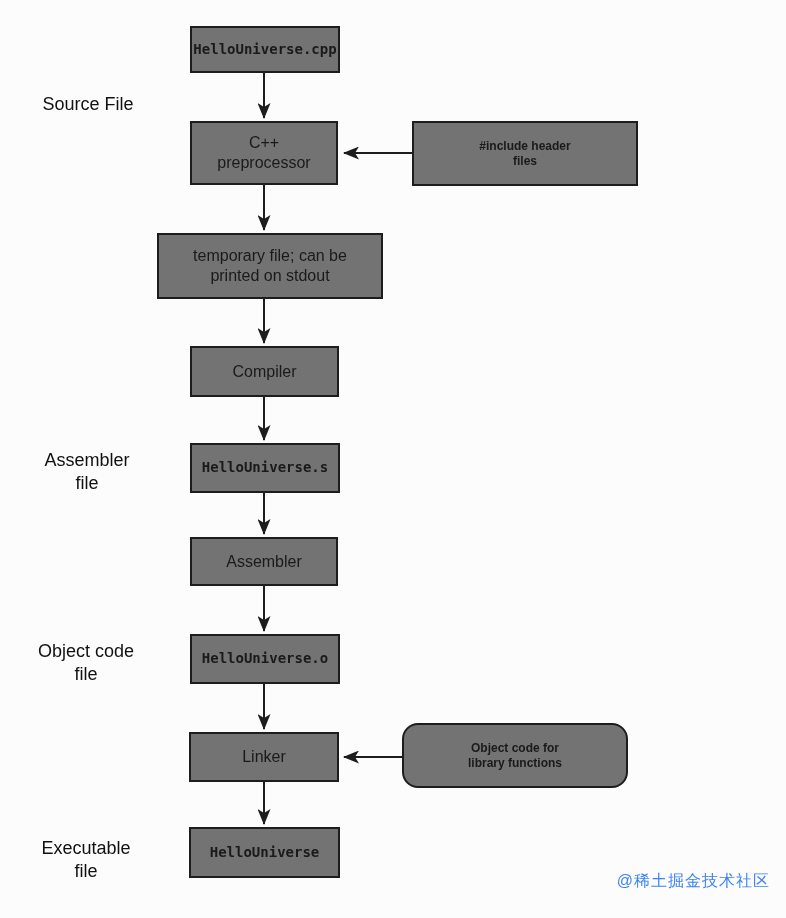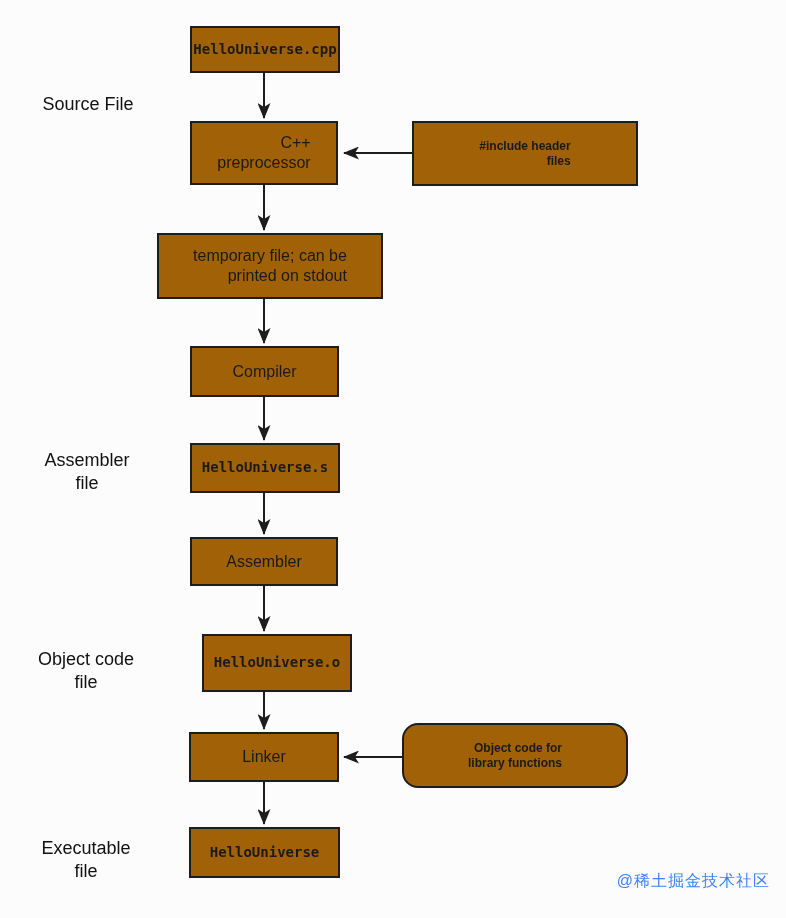--- a/index.html
+++ b/index.html
@@ -20,25 +20,25 @@
     position: absolute;
     left: 0;
     top: 0;
     width: 786px;
     height: 918px;
     pointer-events: none;
   }
   .node {
     position: absolute;
     border: 2px solid #1d1d1d;
-    background: #a16207;
+    background: #737373;
     display: flex;
     align-items: center;
     justify-content: center;
-    text-align: right;
+    text-align: center;
     white-space: pre-line;
     box-sizing: border-box;
     line-height: 1.25;
   }
   .node.sans {
     font-size: 16px;
     font-weight: 400;
   }
   .node.mono {
     font-family: "DejaVu Sans Mono", monospace;
@@ -91,40 +91,40 @@
       <line x1="264" y1="684" x2="264" y2="729" marker-end="url(#ah)"></line>
       <line x1="264" y1="782" x2="264" y2="824" marker-end="url(#ah)"></line>
       <line x1="412" y1="153" x2="344" y2="153" marker-end="url(#ah)"></line>
       <line x1="402" y1="757" x2="344" y2="757" marker-end="url(#ah)"></line>
     </g>
   </svg>
 
   <div class="stage-label" style="left:18px; top:93px; width:140px;">Source File</div>
   <div class="stage-label" style="left:17px; top:449px; width:140px;">Assembler
 file</div>
-  <div class="stage-label" style="left:16px; top:640px; width:140px;margin-top:8px;">Object code
+  <div class="stage-label" style="left:16px; top:640px; width:140px;">Object code
 file</div>
   <div class="stage-label" style="left:16px; top:837px; width:140px;">Executable
 file</div>
 
   <div class="node mono" style="left:190px; top:26px; width:150px; height:47px;">HelloUniverse.cpp</div>
 
   <div class="node sans" style="left:190px; top:121px; width:148px; height:64px;">C++
 preprocessor</div>
 
   <div class="node sans" style="left:157px; top:233px; width:226px; height:66px;">temporary file; can be
 printed on stdout</div>
 
   <div class="node sans" style="left:190px; top:346px; width:149px; height:51px;">Compiler</div>
 
   <div class="node mono" style="left:190px; top:443px; width:150px; height:50px;">HelloUniverse.s</div>
 
   <div class="node sans" style="left:190px; top:537px; width:148px; height:49px;">Assembler</div>
 
-  <div class="node mono" style="left:190px; top:634px; width:150px; height:58px;margin-left:12px;">HelloUniverse.o</div>
+  <div class="node mono" style="left:190px; top:634px; width:150px; height:50px;">HelloUniverse.o</div>
 
   <div class="node sans" style="left:189px; top:732px; width:150px; height:50px;">Linker</div>
 
   <div class="node mono" style="left:189px; top:827px; width:151px; height:51px;">HelloUniverse</div>
 
   <div class="node annotation" style="left:412px; top:121px; width:226px; height:65px;">#include header
 files</div>
 
   <div class="node annotation" style="left:402px; top:723px; width:226px; height:65px;border-radius:16px;">Object code for
 library functions</div>

